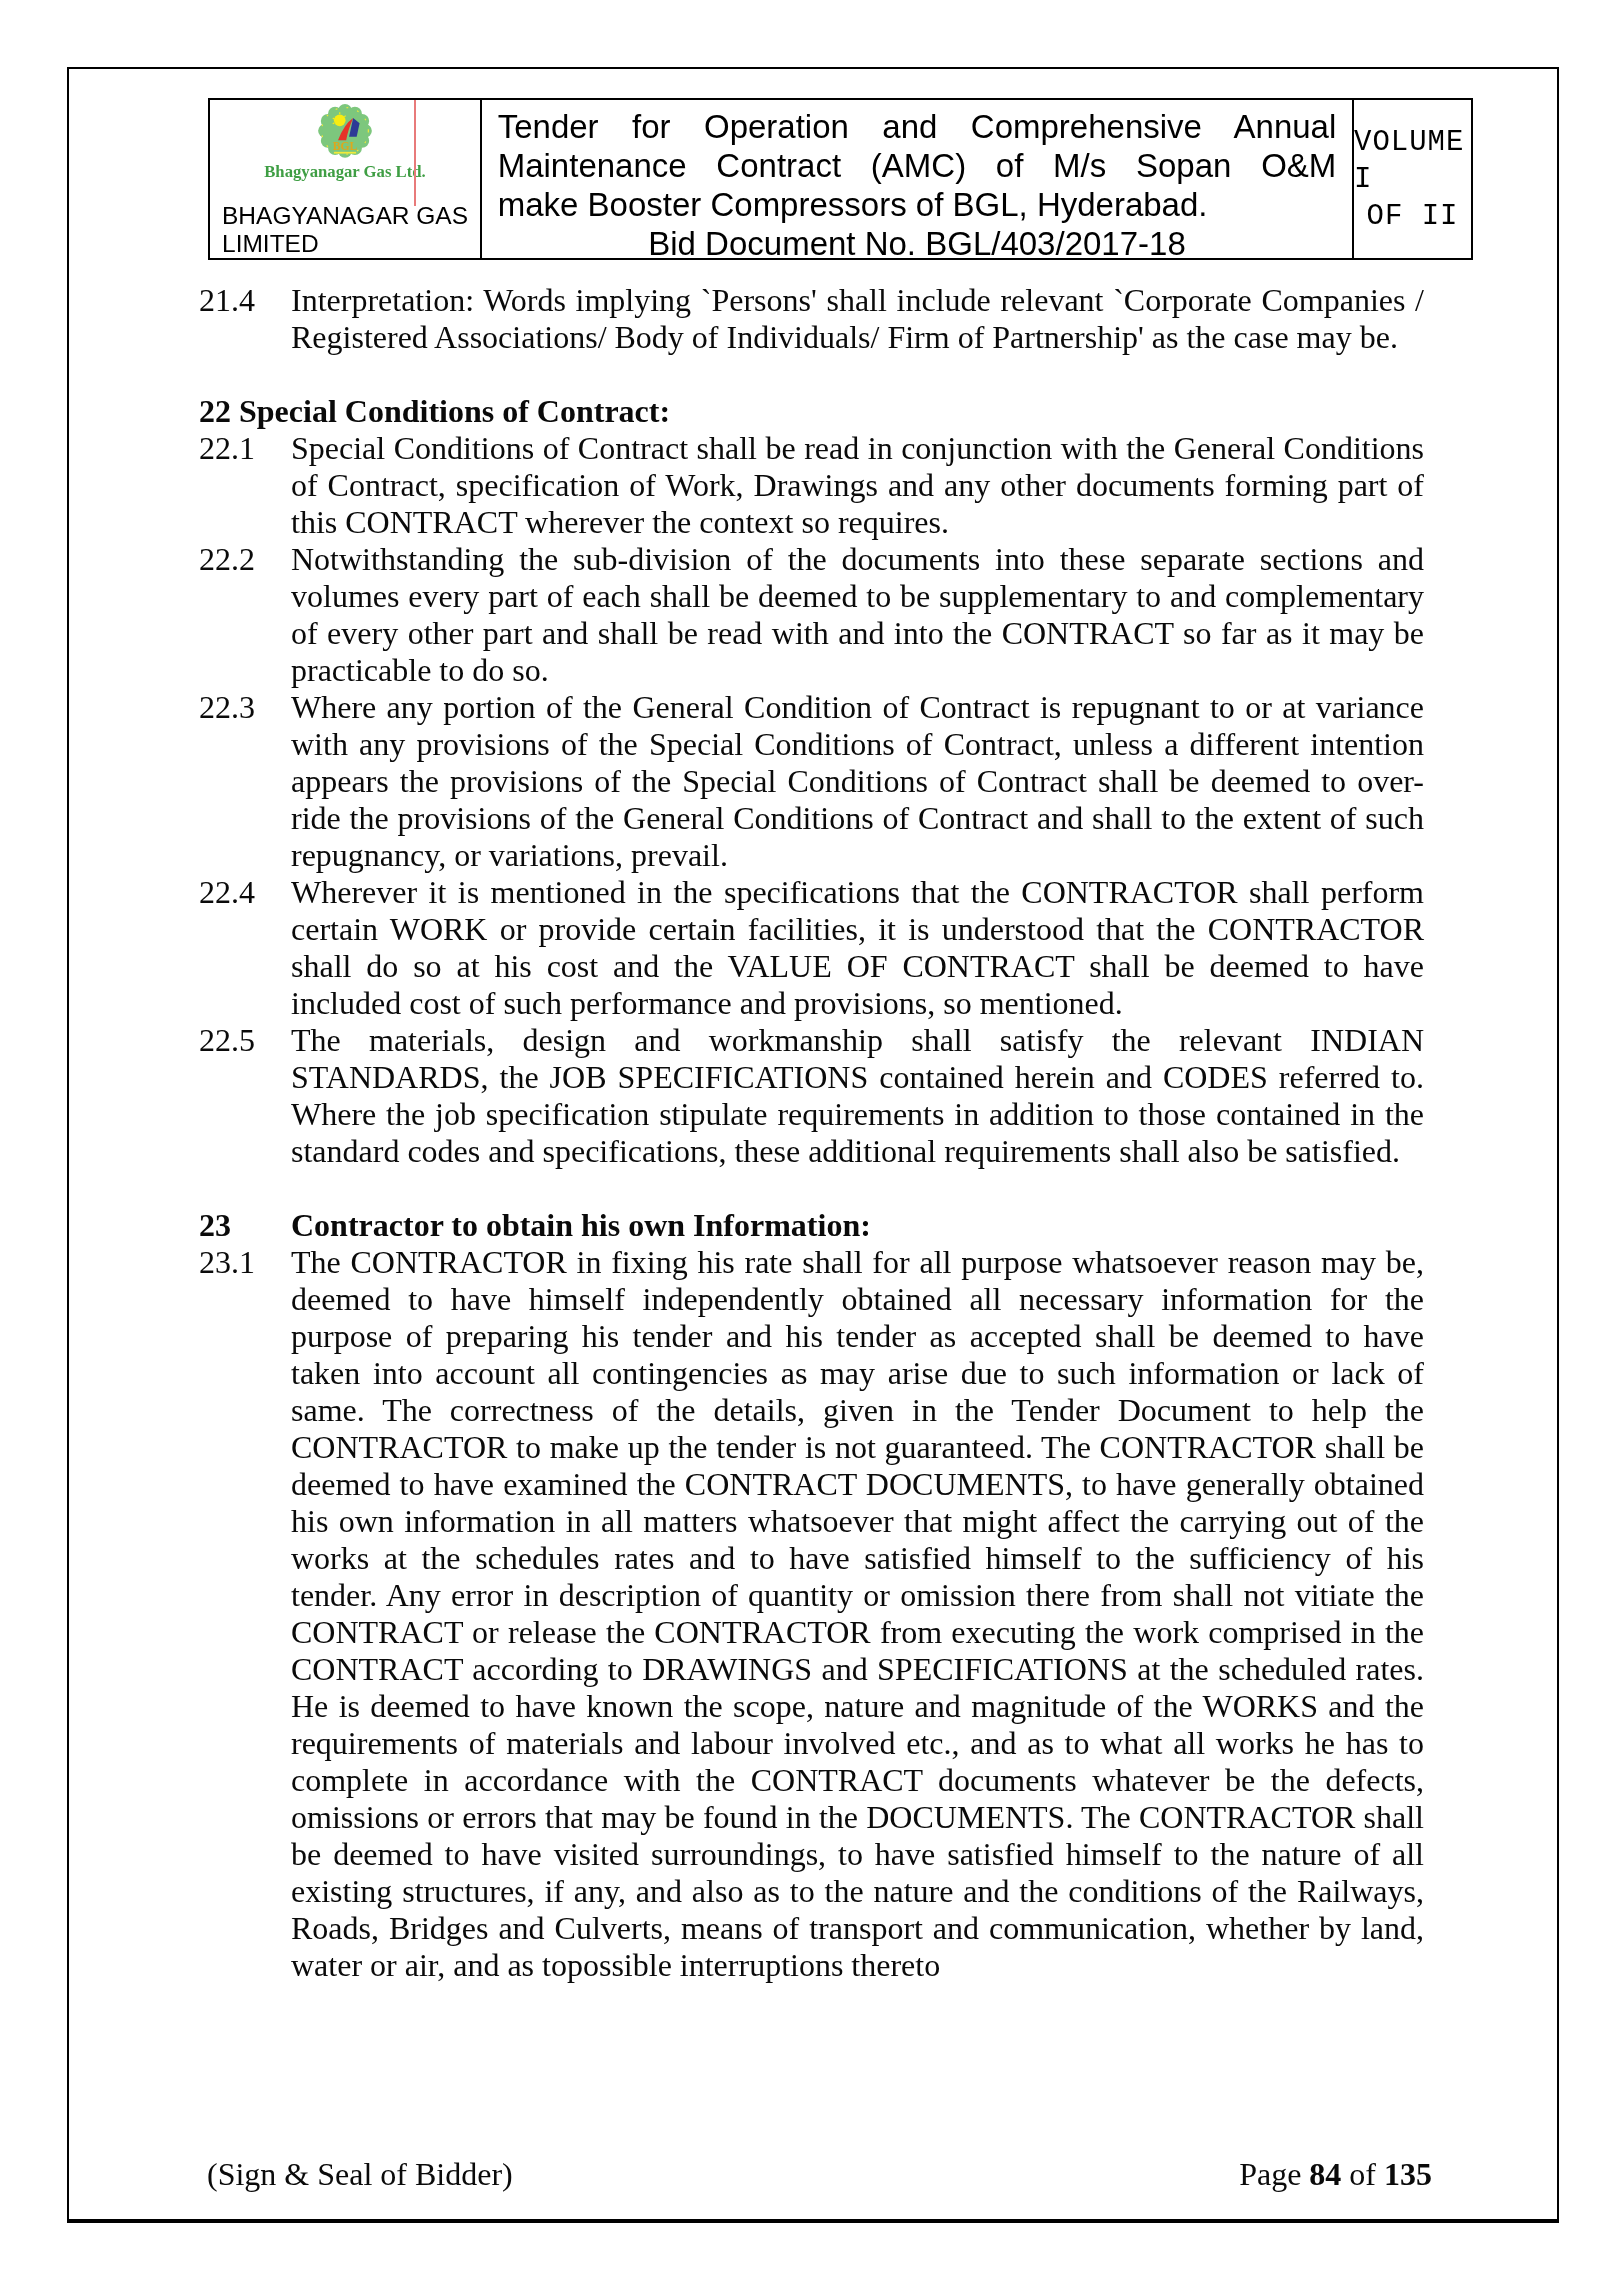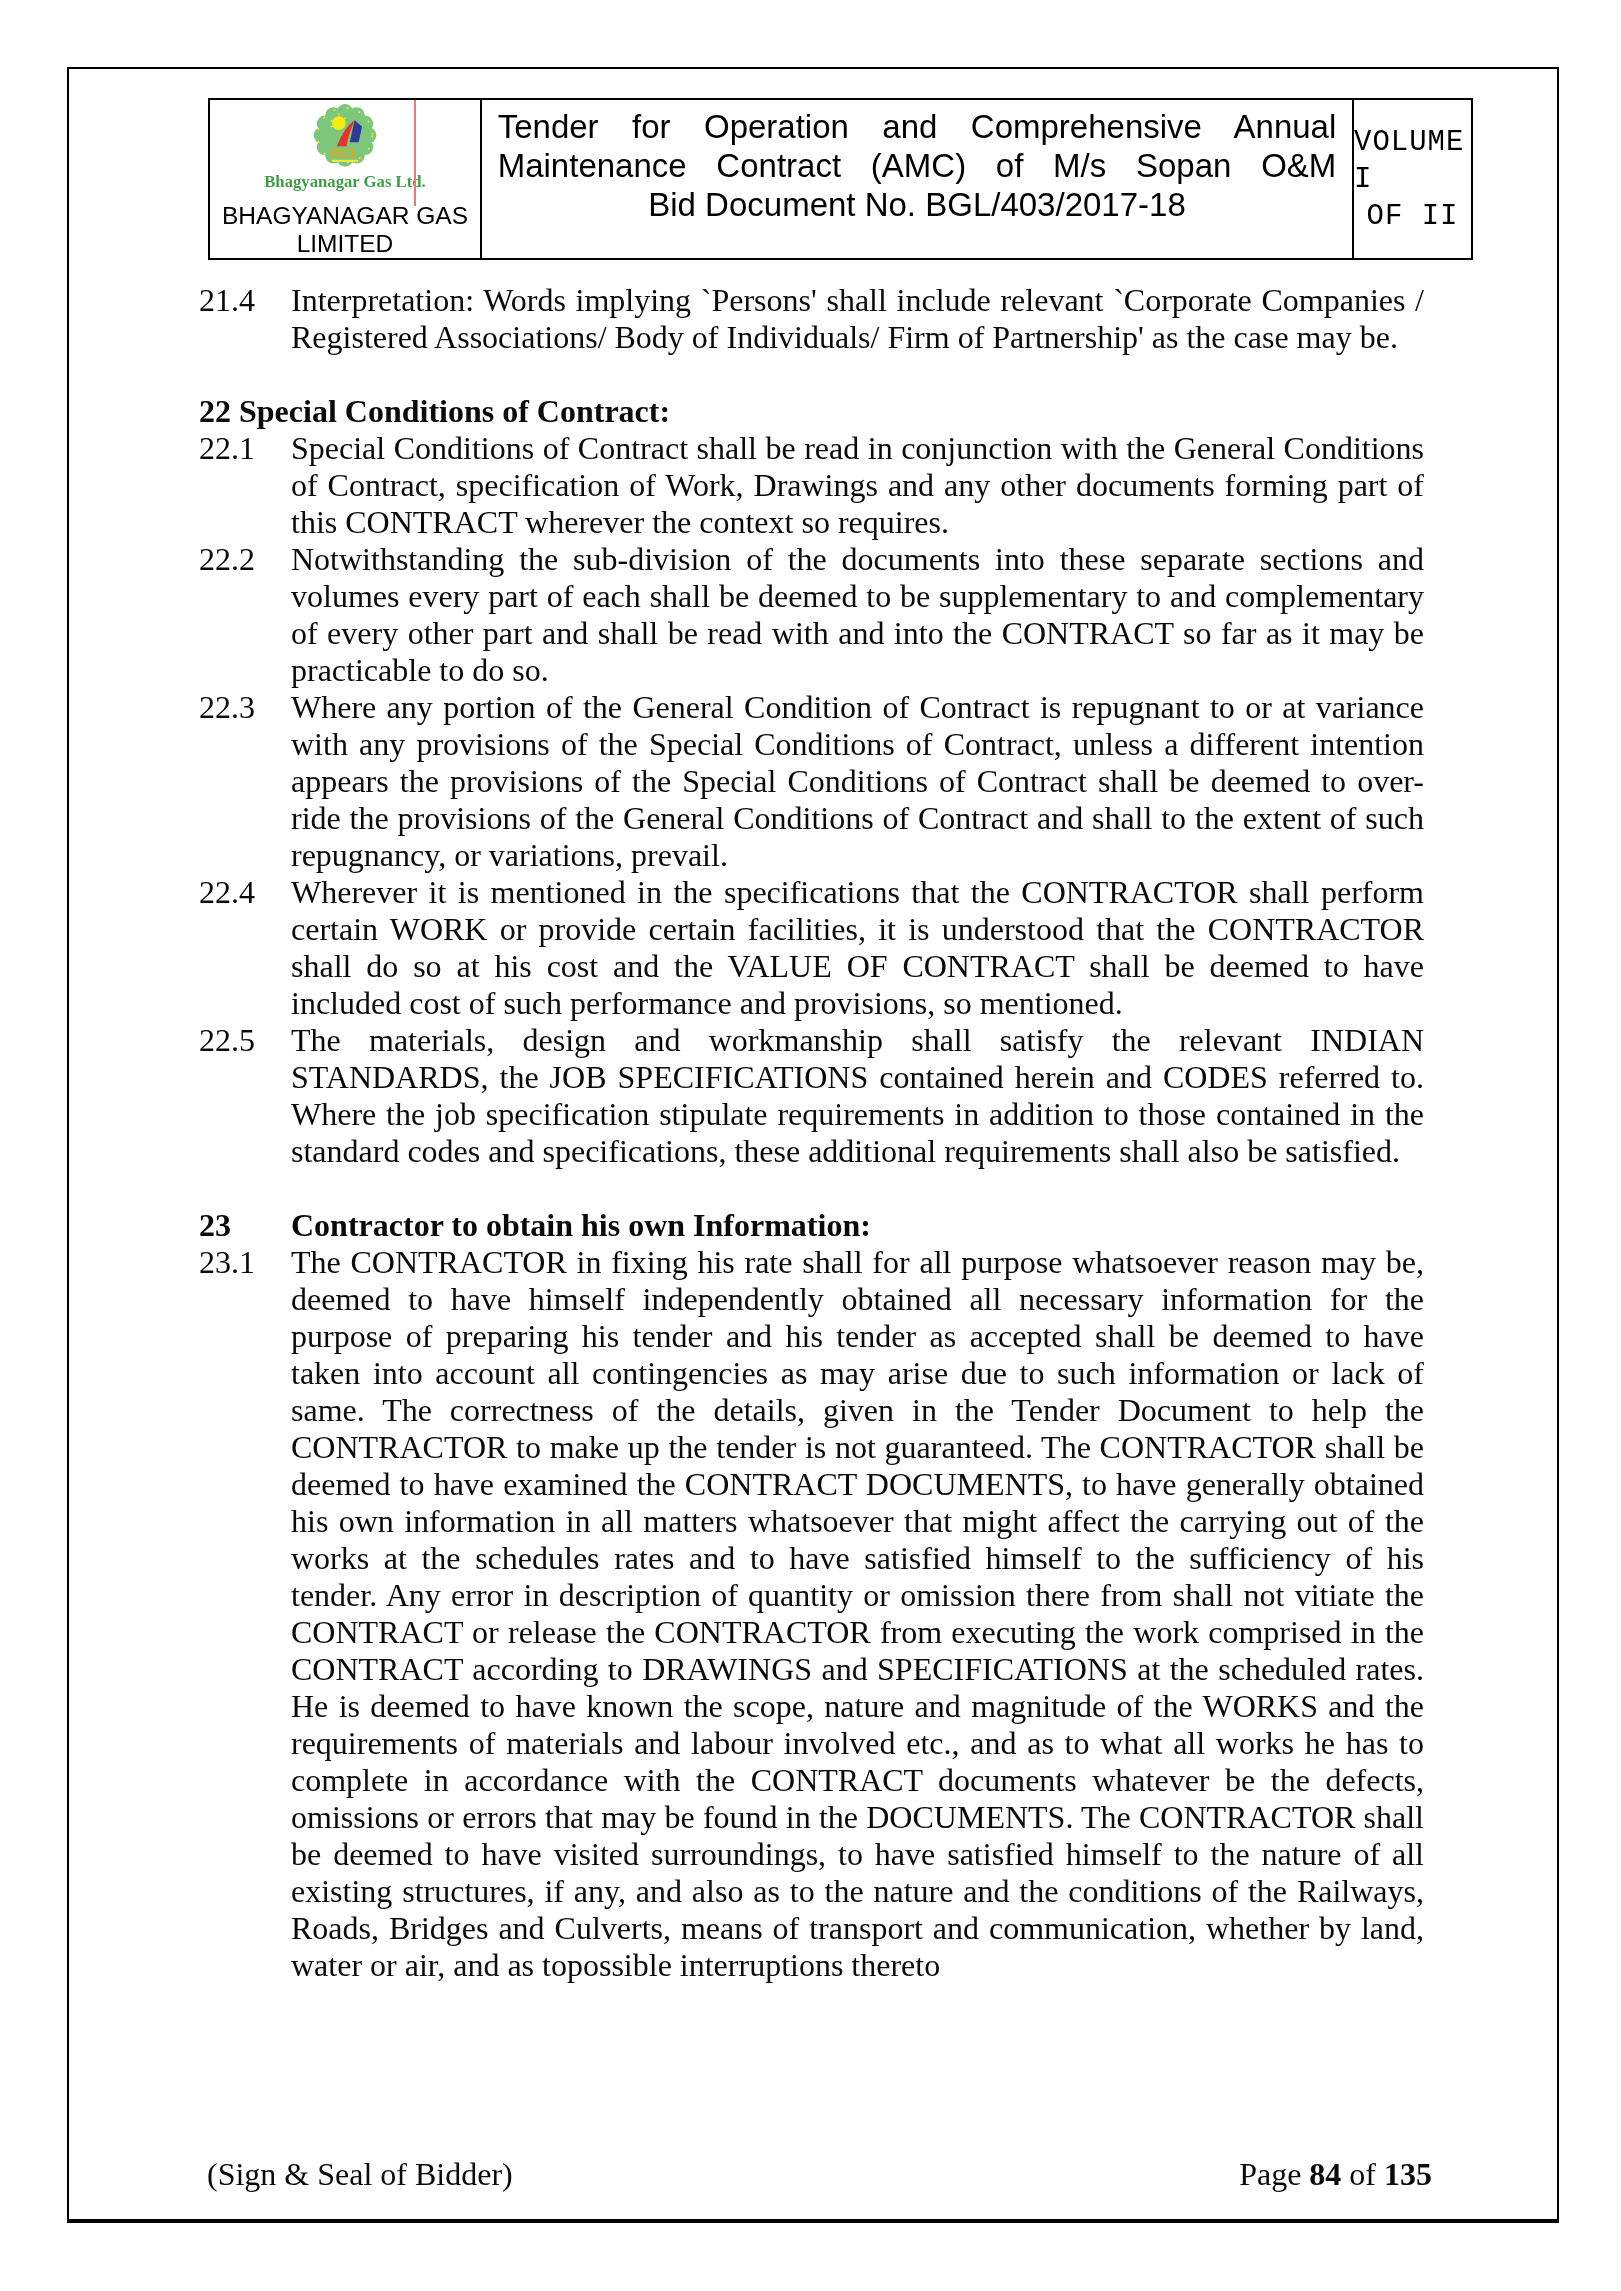--- a/index.html
+++ b/index.html
@@ -20,21 +20,21 @@
   .cell-logo{
     width:272px;border-right:2px solid #000;position:relative;
     display:flex;flex-direction:column;align-items:center;padding-top:3.9px;
   }
   .logo-caption{
     font-family:"Liberation Serif", serif;font-weight:bold;
     font-size:16.7px;color:#3f9e44;line-height:17.6px;margin-top:0px;
   }
   .org-name{
     font-family:"Liberation Sans", sans-serif;font-size:24.5px;line-height:28px;
-    text-align:center;color:#000;margin-top:11px;white-space:nowrap;
+    color:#000;margin-top:21px;white-space:nowrap;
   }
   .red-artifact{
     position:absolute;left:204px;top:0px;width:2px;height:106px;
     background:#e87a7a;
   }
   .cell-title{
     width:872px;border-right:2px solid #000;padding:6.9px 15.7px 3.9px 15.7px;
     font-family:"Liberation Sans", sans-serif;font-size:33px;line-height:39px;
     color:#000;
   }
@@ -104,20 +104,21 @@
     <div class="org-name">
       <div>BHAGYANAGAR GAS</div>
       <div>LIMITED</div>
     </div>
     <div class="red-artifact"></div>
   </div>
 
   <div class="cell cell-title">
     <div class="title-line stretch">Tender for Operation and Comprehensive Annual</div>
     <div class="title-line stretch">Maintenance Contract (AMC) of M/s Sopan O&amp;M</div>
+    <div class="title-line">make Booster Compressors of BGL, Hyderabad.</div>
     <div class="title-line center">Bid Document No. BGL/403/2017-18</div>
   </div>
 
   <div class="cell cell-volume">
     <div>VOLUME I</div>
     <div>OF II</div>
   </div>
 </div>
 
 <div class="doc-body">

